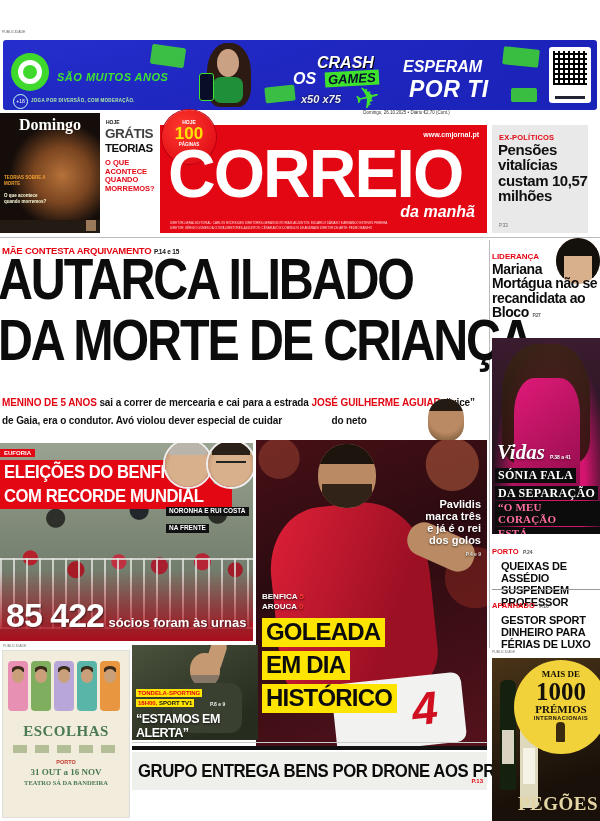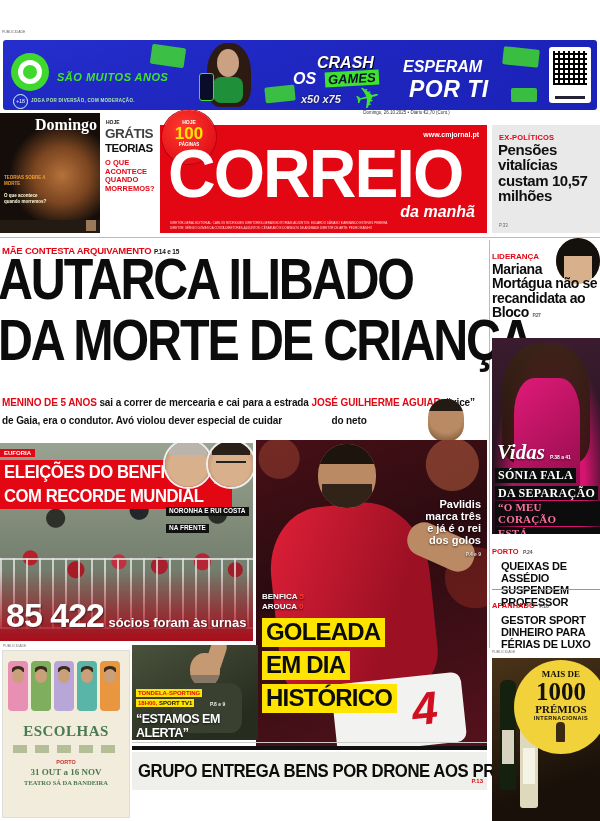--- a/index.html
+++ b/index.html
@@ -32,42 +32,42 @@
   .tplane{left:352px;top:40px;font-size:30px;color:#3fe32f;transform:rotate(-14deg);}
   .qr{left:546px;top:7px;width:42px;height:56px;background:#fff;border-radius:3px;}
   .qr i{position:absolute;left:4px;top:4px;width:34px;height:34px;
       background:
         repeating-linear-gradient(0deg,#000 0 2px,transparent 2px 5px),
         repeating-linear-gradient(90deg,#000 0 2px,#fff 2px 5px);}
   .qr u{position:absolute;left:6px;bottom:4px;width:30px;height:3px;background:#223;}
   
   .dateline{left:325px;top:109.5px;width:163px;font-size:4.5px;color:#333;text-align:center;}
   .domingo{left:0;top:113px;width:100px;height:120px;background:#140d0a;overflow:hidden;color:#fff;}
-  .domingo .ttl{position:absolute;left:16px;top:3px;width:100%;text-align:center;font-family:"Liberation Serif",serif;font-weight:700;font-size:16px;}
+  .domingo .ttl{position:absolute;left:0;top:3px;width:100%;text-align:center;font-family:"Liberation Serif",serif;font-weight:700;font-size:16px;}
   .domingo .face{position:absolute;inset:0;background:radial-gradient(circle at 62% 52%,#b5713a 0%,#7a4520 32%,rgba(40,22,12,0) 60%);}
   .domingo .l1{position:absolute;left:4px;top:62px;width:46px;font-size:4.5px;font-weight:700;color:#f0a030;line-height:1.4;}
   .domingo .l2{position:absolute;left:4px;top:80px;width:44px;font-size:4.5px;font-weight:700;color:#ffd;line-height:1.4;}
   .domingo .strip{position:absolute;left:0;bottom:0;width:100%;height:13px;background:#241a14;}
   .domingo .strip i{position:absolute;right:4px;bottom:2px;width:10px;height:11px;background:#9a7a5a;}
   .promo{left:103px;top:113px;width:55px;height:120px;background:#fff;}
   .promo .h{position:absolute;left:3px;top:6px;font-size:5px;font-weight:900;color:#111;}
   .promo .g{position:absolute;left:2px;top:13px;font-size:13.5px;font-weight:900;color:#404040;letter-spacing:-.5px;}
   .promo .t{position:absolute;left:2px;top:29px;font-size:11.5px;font-weight:900;color:#111;letter-spacing:-.5px;}
   .promo .s{position:absolute;left:2px;top:46px;width:50px;font-size:7.5px;font-weight:900;color:#e30613;line-height:1.15;}
   .redbox{left:160px;top:125px;width:327px;height:108px;background:#e30613;}
   .badge{position:absolute;left:2px;top:-15px;width:54px;height:54px;border-radius:50%;
          background:radial-gradient(circle at 40% 35%,#ff3b2e,#d80010);box-shadow:0 0 0 1px #b30010;text-align:center;color:#fff;}
   .badge .a{font-size:5px;font-weight:900;margin-top:9px;}
   .badge .n{font-size:17px;font-weight:900;color:#ffe400;line-height:1;}
   .badge .p{font-size:4.5px;font-weight:900;}
   .cmurl{position:absolute;right:8px;top:6px;font-size:7px;font-weight:700;color:#fff;}
   .cmtitle{position:absolute;left:8px;top:14px;font-size:68px;font-weight:900;color:#fff;letter-spacing:-2px;line-height:1;}
   .cmsub{position:absolute;right:12px;top:78px;font-size:16px;font-weight:900;font-style:italic;color:#fff;}
   .credits{position:absolute;left:10px;bottom:3px;width:300px;font-size:3px;color:#ffd9d9;line-height:1.5;}
-  .expol{left:492px;top:125px;width:108px;height:108px;background:#e9e9e9;}
+  .expol{left:492px;top:125px;width:96px;height:108px;background:#e9e9e9;}
   .expol .lab{position:absolute;left:7px;top:8px;font-size:7.5px;font-weight:900;color:#e30613;letter-spacing:.2px;}
   .expol .ttl{position:absolute;left:6px;top:17px;width:98px;font-size:15px;font-weight:900;color:#101010;line-height:1.03;letter-spacing:-.4px;}
   .expol .pg{position:absolute;left:7px;bottom:5px;font-size:4.5px;color:#666;}
   .hline{background:#bbb;height:1px;}
   .vline{background:#bbb;width:1px;}
   
   .kick{left:2px;top:245px;font-size:9.5px;font-weight:900;color:#e30613;letter-spacing:-.2px;}
   .kick small{font-size:6.5px;color:#111;font-weight:700;}
   .h1a{left:-2px;top:251px;font-size:57px;font-weight:900;color:#0c0c0c;letter-spacing:-2.5px;line-height:1;}
   .h1b{left:-2px;top:312px;font-size:57px;font-weight:900;color:#0c0c0c;letter-spacing:-2.5px;line-height:1;}
@@ -421,20 +421,21 @@
         <i></i>
       </div>
     <div class="pcircle">
       <div class="l1">MAIS DE</div>
       <div class="n">1000</div>
       <div class="l2">PRÉMIOS</div>
       <div class="l3">INTERNACIONAIS</div>
       <div class="statue"></div>
     </div>
     <div class="pbrandline"></div>
+    <div class="pbrand">PEGÕES</div>
   </div>
 
   <div class="abs esc-pub">PUBLICIDADE</div>
   <div class="abs escolhas">
     <div class="faces">
       <div class="f" style="background:#e88fb4;">
           <u></u>
           <i></i>
         </div>
       <div class="f" style="background:#7fae5e;">

